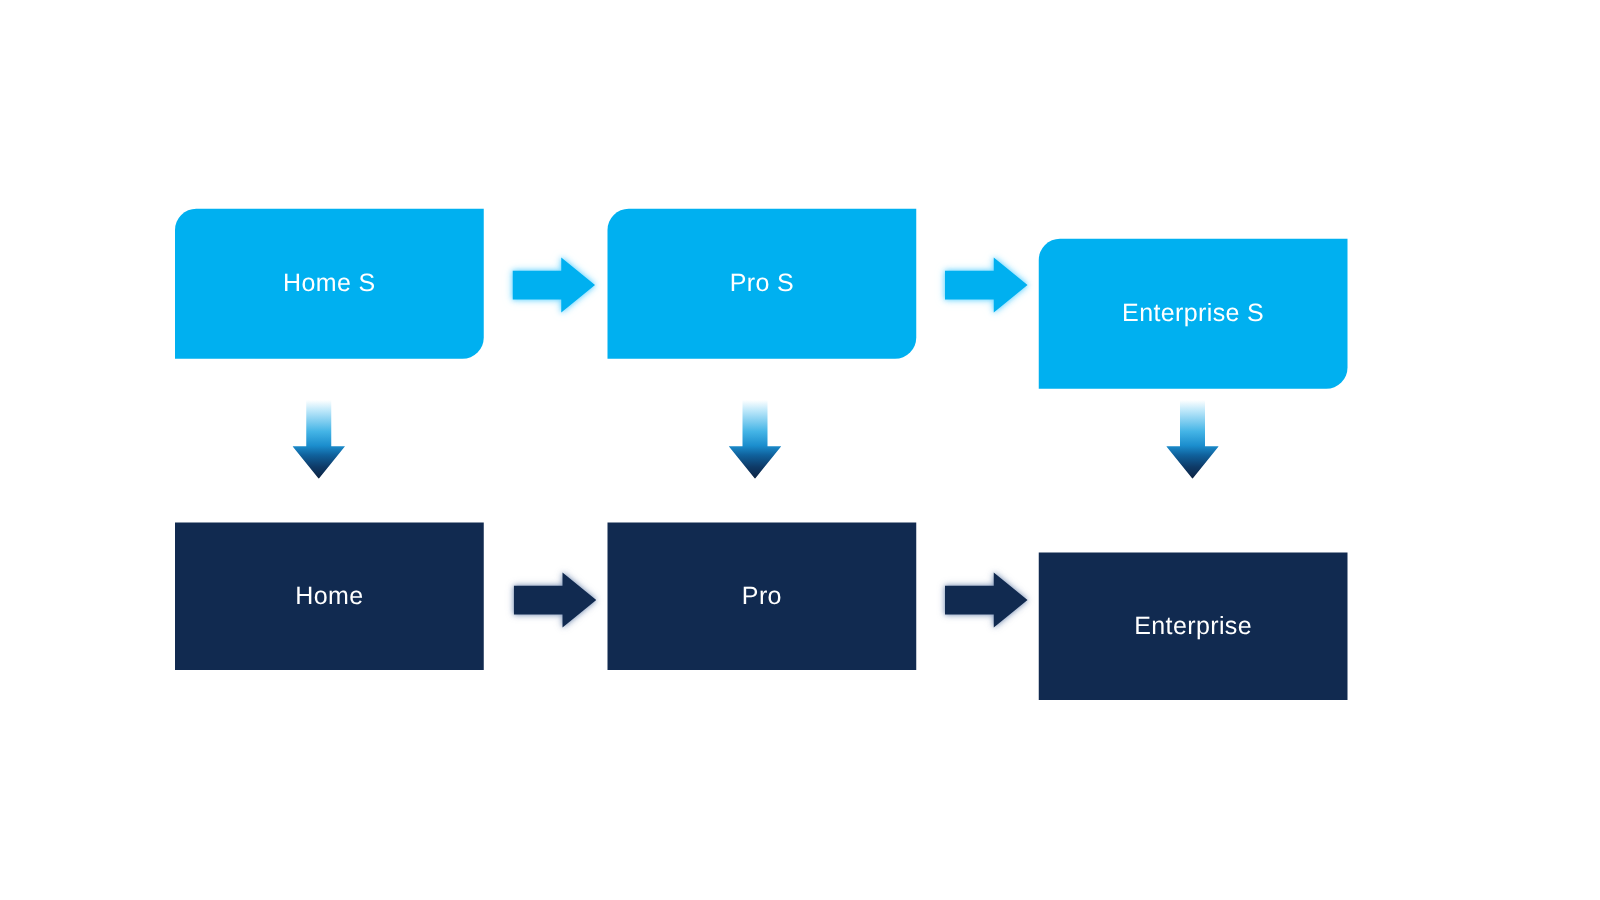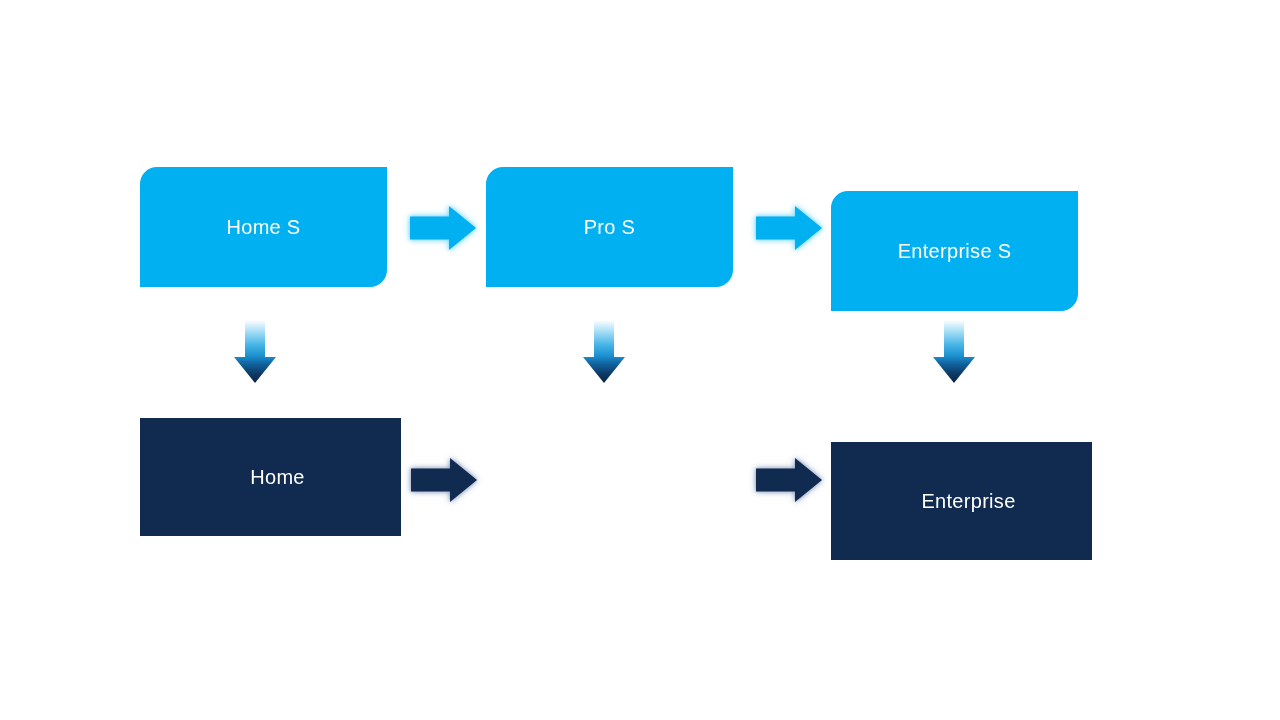--- a/index.html
+++ b/index.html
@@ -33,21 +33,20 @@
     top: 167px;
     height: 120px;
     background: #00b0f0;
     border-radius: 17px 0 17px 0;
   }
   .box.bottom-row {
     top: 418px;
     height: 118px;
     background: #112a50;
     border-radius: 0;
-    padding-left: 14px;
   }
   .col1 { left: 140px; }
   .col2 { left: 486px; }
   .col3 { left: 831px; margin-top: 24px; }
 
   .arrow { position: absolute; }
   .arrow-light {
     filter: drop-shadow(0 0 2px rgba(110, 214, 255, 0.95))
             drop-shadow(0 0 3px rgba(110, 214, 255, 0.6));
   }
@@ -107,20 +106,23 @@
   <svg class="arrow d-arrow-2" width="42" height="63" viewBox="0 0 42 63">
     <polygon points="11,0 31,0 31,37 42,37 21,63 0,37 11,37" fill="url(#downGrad)"></polygon>
   </svg>
   <svg class="arrow d-arrow-3" width="42" height="63" viewBox="0 0 42 63">
     <polygon points="11,0 31,0 31,37 42,37 21,63 0,37 11,37" fill="url(#downGrad)"></polygon>
   </svg>
 
   <div class="box bottom-row col1">
     <span class="label">Home</span>
   </div>
+  <div class="box bottom-row col2">
+    <span class="label">Pro</span>
+  </div>
   <div class="box bottom-row col3">
     <span class="label">Enterprise</span>
   </div>
 
   <svg class="arrow arrow-dark r-arrow-b1" width="67" height="46" viewBox="0 0 67 46">
     <polygon points="0,11.5 39,11.5 39,1 66,23 39,45 39,34.5 0,34.5" fill="#112a50"></polygon>
   </svg>
   <svg class="arrow arrow-dark r-arrow-b2" width="67" height="46" viewBox="0 0 67 46">
     <polygon points="0,11.5 39,11.5 39,1 66,23 39,45 39,34.5 0,34.5" fill="#112a50"></polygon>
   </svg>

